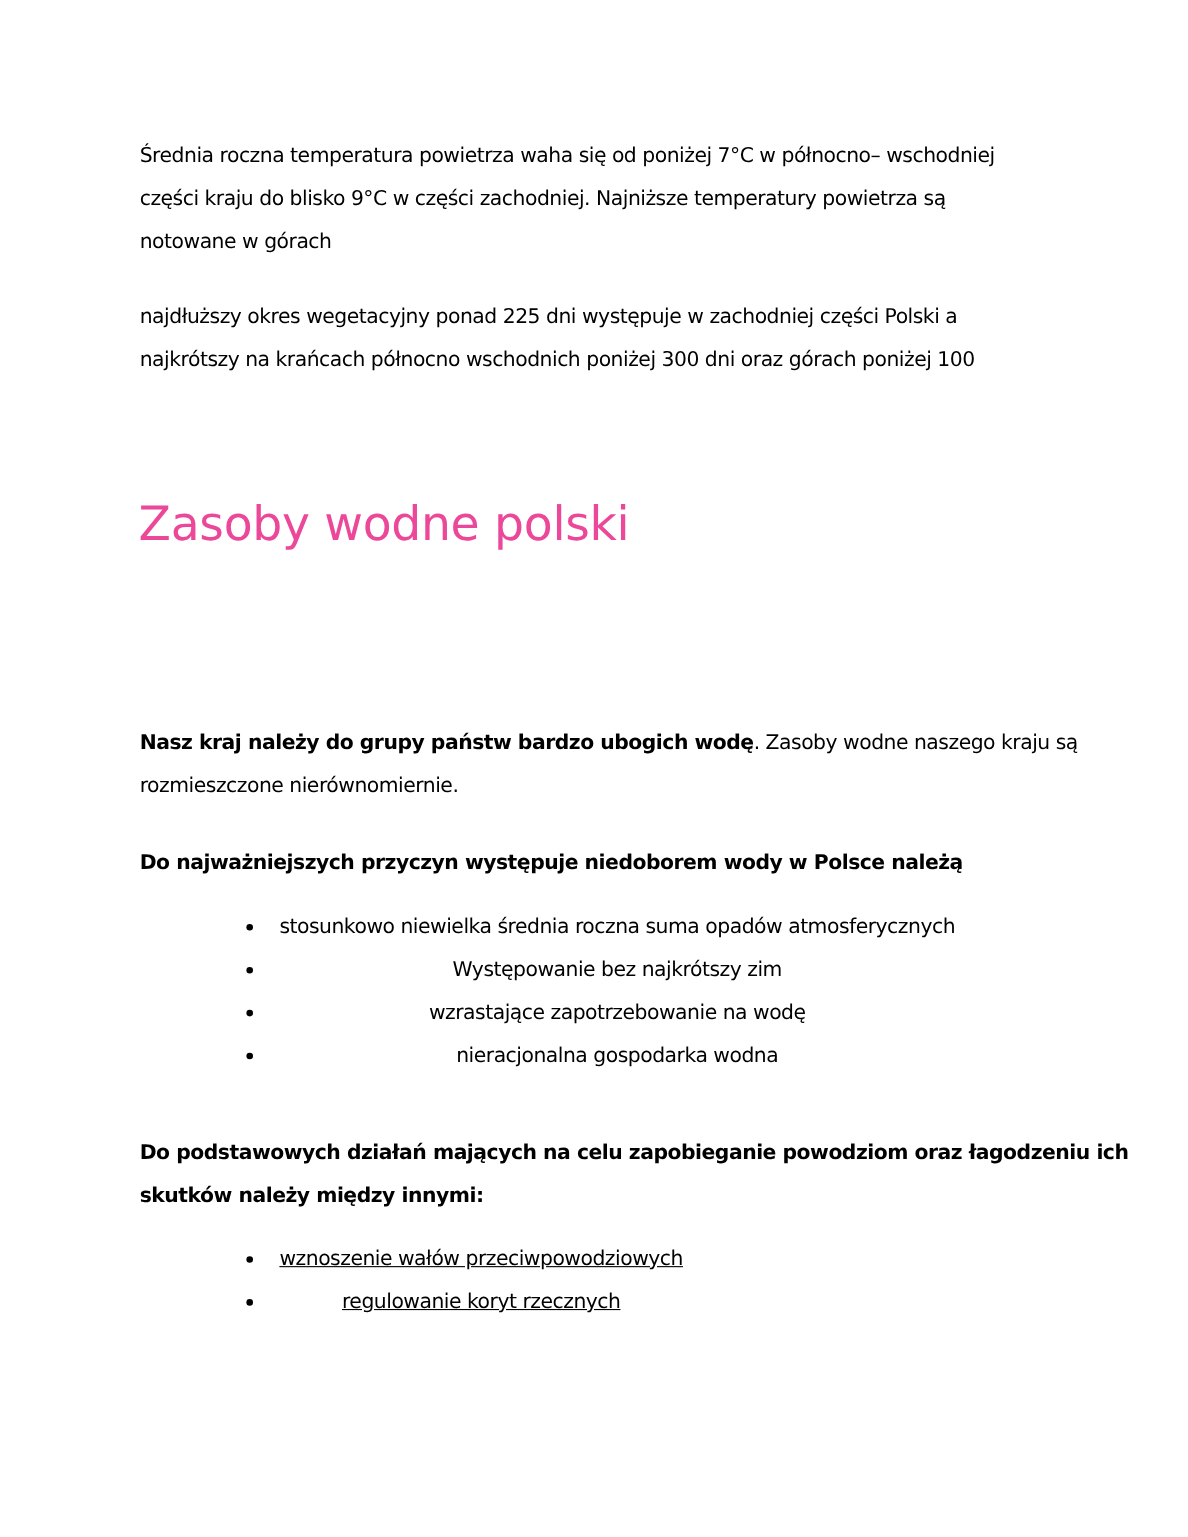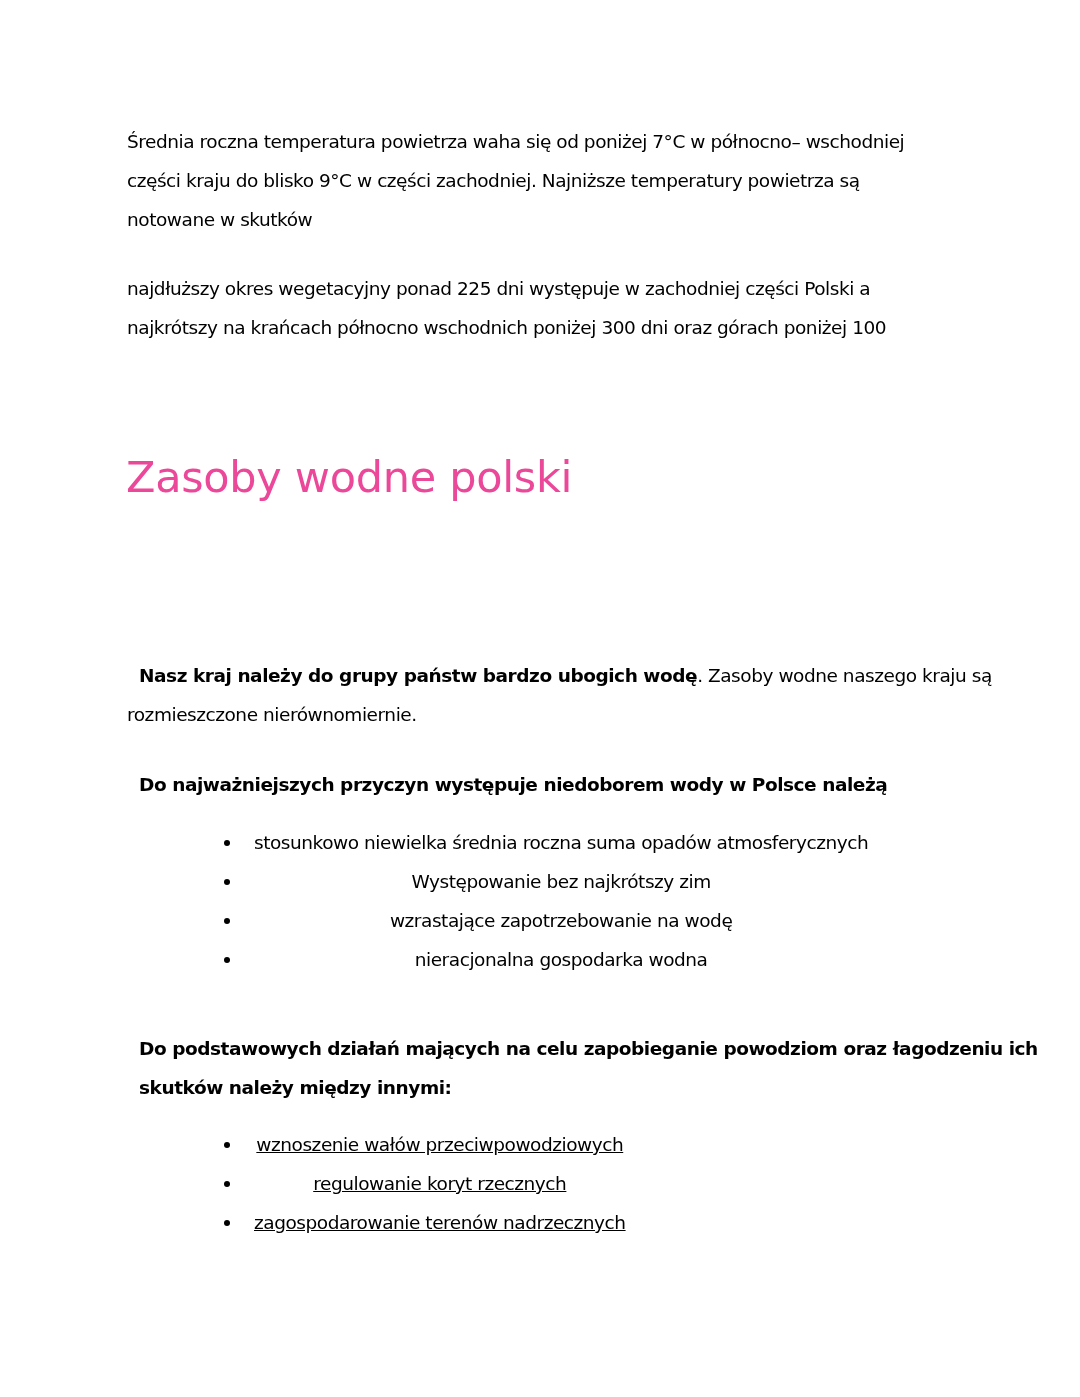--- a/index.html
+++ b/index.html
@@ -23,21 +23,21 @@
     }
     .para {
       position: absolute;
       left: 127px;
       font-size: 18.5px;
       line-height: 39px;
       letter-spacing: -0.45px;
       white-space: nowrap;
     }
     .para .line { display: block; }
-    .bold { font-weight: bold; margin-left: 12px; }
+    .bold { font-weight: bold; }
     .heading {
       position: absolute;
       left: 126px;
       top: 448px;
       font-size: 43px;
       line-height: 58px;
       color: #ec4899;
       letter-spacing: -0.3px;
       white-space: nowrap;
     }
@@ -69,21 +69,21 @@
     }
   </style>
 </head>
 <body>
 
 <div class="page">
 
   <div class="para" style="top:122px;">
     <span class="line">Średnia roczna temperatura powietrza waha się od poniżej 7°C w północno– wschodniej</span>
     <span class="line">części kraju do blisko 9°C w części zachodniej. Najniższe temperatury powietrza są</span>
-    <span class="line">notowane w skutków</span>
+    <span class="line">notowane w górach</span>
   </div>
 
   <div class="para" style="top:269px;">
     <span class="line">najdłuższy okres wegetacyjny ponad 225 dni występuje w zachodniej części Polski a</span>
     <span class="line">najkrótszy na krańcach północno wschodnich poniżej 300 dni oraz górach poniżej 100</span>
   </div>
 
   <div class="heading">Zasoby wodne polski</div>
 
   <div class="para" style="top:656px;">
@@ -103,16 +103,15 @@
   </ul>
 
   <div class="para bold" style="top:1029px;">
     <span class="line">Do podstawowych działań mających na celu zapobieganie powodziom oraz łagodzeniu ich</span>
     <span class="line">skutków należy między innymi:</span>
   </div>
 
   <ul class="bullet-list" style="top:1125px;text-decoration:underline;">
     <li><span class="dot"></span><span>wznoszenie wałów przeciwpowodziowych</span></li>
     <li><span class="dot"></span><span>regulowanie koryt rzecznych</span></li>
-    <li><span class="dot"></span><span>zagospodarowanie terenów nadrzecznych</span></li>
   </ul>
 
 </div>
 
 </body></html>

